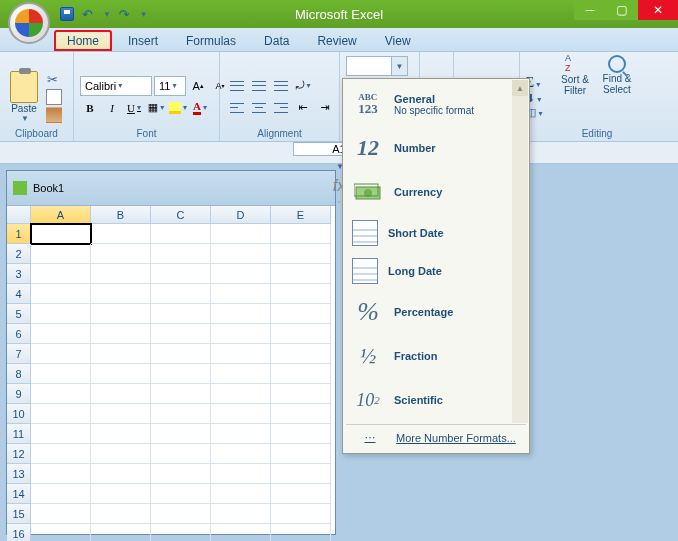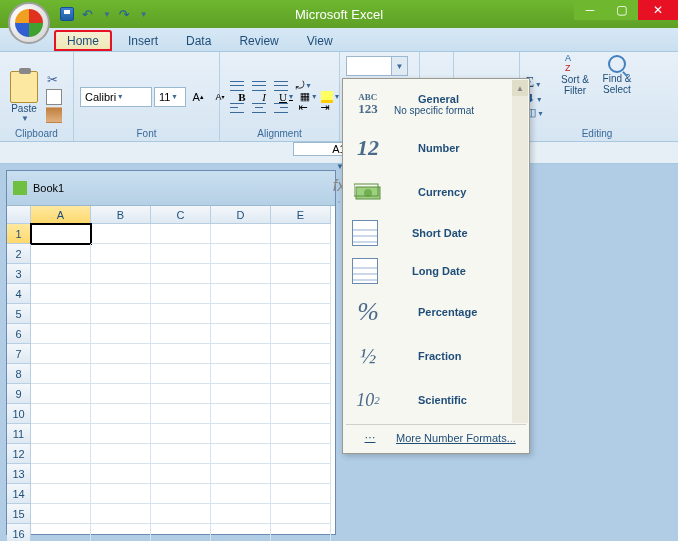--- a/index.html
+++ b/index.html
@@ -34,21 +34,21 @@
 .rgroup-content { flex: 1; display: flex; align-items: center; gap: 4px; }
 .paste-btn { display: flex; flex-direction: column; align-items: center; width: 36px; }
 .paste-icon { width: 28px; height: 32px; background: #fce8a0; border: 1px solid #b09030; border-radius: 2px; position: relative; }
 .paste-icon::before { content:''; position:absolute; top:-4px; left:8px; width:12px; height:6px; background:#888; border-radius:2px; }
 .small-icons-col { display: flex; flex-direction: column; gap: 2px; }
 .small-icon { width: 16px; height: 16px; border: 1px solid transparent; }
 .scissors { color:#4060a0; font-size:13px; }
 .copy-ic { background:#fff; border:1px solid #888; position:relative; }
 .brush-ic { background:linear-gradient(#c08040,#e0b080); }
 
-.font-controls { display: flex; gap: 2px; }
+.font-controls { display: flex; flex-direction: column; gap: 2px; }
 .font-row { display: flex; gap: 2px; align-items: center; }
 .combo { background: #fff; border: 1px solid #9ab8d0; height: 20px; display: flex; align-items: center; padding: 0 4px; font-size: 11px; }
 .btn-bold,.btn-italic,.btn-under,.btn-border,.btn-fill,.btn-color,.btn-grow,.btn-shrink { width: 20px; height: 20px; display: flex; align-items: center; justify-content: center; border: 1px solid transparent; }
 .btn-bold{font-weight:bold;font-family:serif;}
 .btn-italic{font-style:italic;font-family:serif;}
 .btn-under{text-decoration:underline;font-family:serif;}
 .btn-fill .fill-sq{width:12px;height:12px;background:#ffff60;border-bottom:3px solid #ffcc00;}
 .btn-color .color-a{color:#c00;font-weight:bold;border-bottom:3px solid #c00;font-family:serif;}
 
 .align-group { display: flex; flex-direction: column; gap: 2px; }
@@ -94,21 +94,21 @@
 .cell { height: 20px; border-right: 1px solid #d6e2ec; border-bottom: 1px solid #d6e2ec; }
 .cell.active { outline: 2px solid #000; outline-offset: -1px; }
 
 
 .format-dropdown { position: absolute; left: 342px; top: 78px; width: 188px; background: #f7f7f2; border: 1px solid #9a9a90; box-shadow: 2px 2px 6px rgba(0,0,0,0.2); padding: 3px; z-index: 100; }
 .fmt-item { display: flex; align-items: center; gap: 10px; padding: 6px 6px; }
 .fmt-item.hover { background: linear-gradient(#fff7d6, #ffe79a); border: 1px solid #e8b030; border-radius: 3px; padding: 5px 5px; }
 .fmt-item.highlighted { outline: 3px solid #e81123; outline-offset: -1px; }
 .fmt-icon { width: 32px; height: 32px; display: flex; align-items: center; justify-content: center; font-size: 18px; color: #4a6a8a; font-family: "Times New Roman", serif; }
 .fmt-text { display: flex; flex-direction: column; }
-.fmt-title { font-weight: bold; color: #1f4e79; font-size: 11px; margin-left: 24px; }
+.fmt-title { font-weight: bold; color: #1f4e79; font-size: 11px; }
 .fmt-sub { color: #1f4e79; font-size: 10px; }
 .fmt-icon.abc { font-size: 10px; line-height: 0.9; text-align: left; }
 .fmt-icon.num12 { font-size: 22px; font-weight: bold; font-style: italic; }
 .fmt-icon.currency-ic svg { width: 28px; height: 22px; }
 .fmt-icon.accounting-ic svg { width: 28px; height: 22px; }
 .fmt-icon.cal { border: 1px solid #6a8ab0; background: #fff; width: 26px; height: 26px; display:grid; grid-template-columns:repeat(4,1fr);grid-template-rows:6px repeat(3,1fr);gap:0; }
 .fmt-icon.cal .cal-top{grid-column:1/5;background:linear-gradient(#7ea8d8,#5a88c0);}
 .fmt-icon.cal .cal-cell{border:0.5px solid #cad8e8;}
 .fmt-icon.cal .cal-cell.mark{background:#e04030;}
 .fmt-icon.clock { width: 28px; height: 28px; border: 2px solid #7a8a98; border-radius: 50%; position: relative; background: radial-gradient(#fff, #dde6ee); }
@@ -144,20 +144,21 @@
   <div class="win-controls">
     <div class="win-btn win-min">─</div>
     <div class="win-btn win-max">▢</div>
     <div class="win-btn win-close">✕</div>
   </div>
 </div>
 
 <div class="tabs">
   <div class="tab active highlighted">Home</div>
   <div class="tab">Insert</div>
+  <div class="tab">Formulas</div>
   <div class="tab">Data</div>
   <div class="tab">Review</div>
   <div class="tab">View</div>
 </div>
 
 <div class="ribbon">
 
   <div class="rgroup" style="width:74px">
     <div class="rgroup-content">
       <div class="paste-btn">

